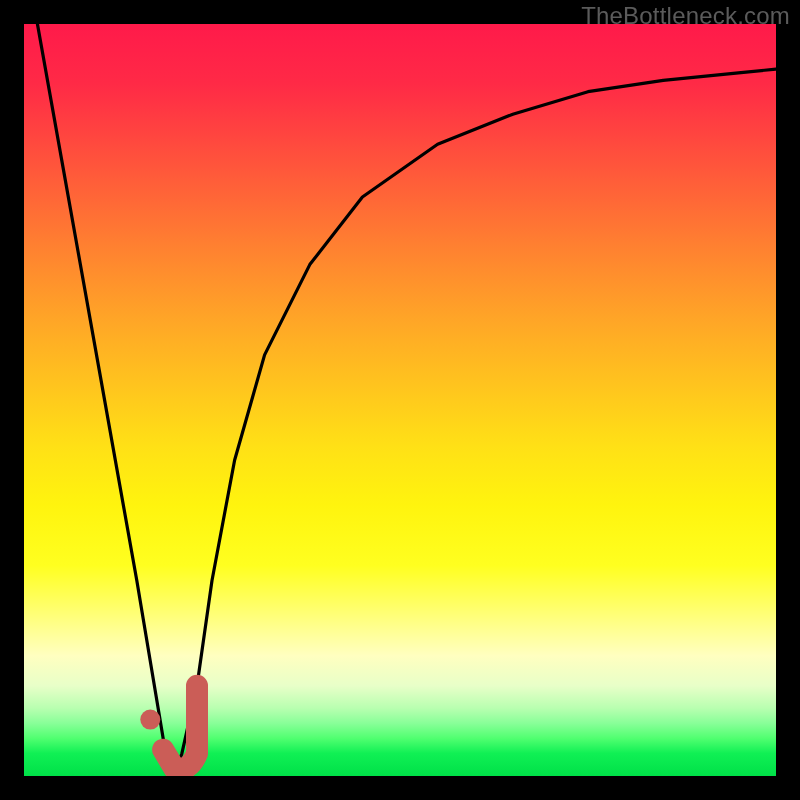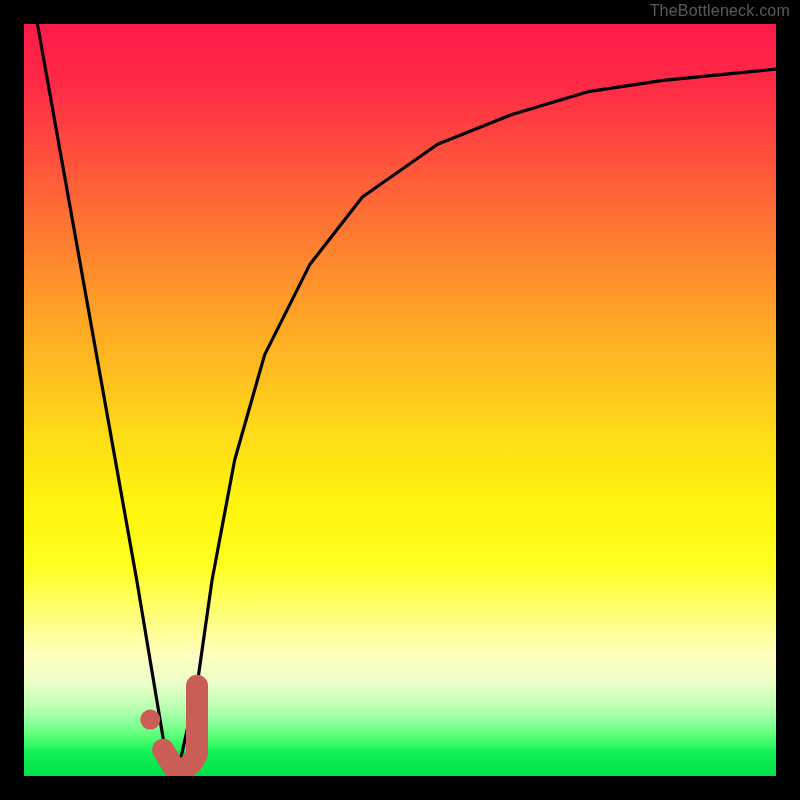--- a/index.html
+++ b/index.html
@@ -44,21 +44,21 @@
     left: 0;
     top: 0;
     width: 752px;
     height: 752px;
   }
   .watermark {
     position: absolute;
     top: 2px;
     right: 10px;
     color: #5b5b5b;
-    font-size: 16px;
+    font-size: 24px;
     font-weight: 500;
     letter-spacing: 0.2px;
     user-select: none;
   }
 </style>
 </head>
 <body>
 
 <div class="frame">
   <svg class="plot" viewBox="0 0 752 752" preserveAspectRatio="none">

